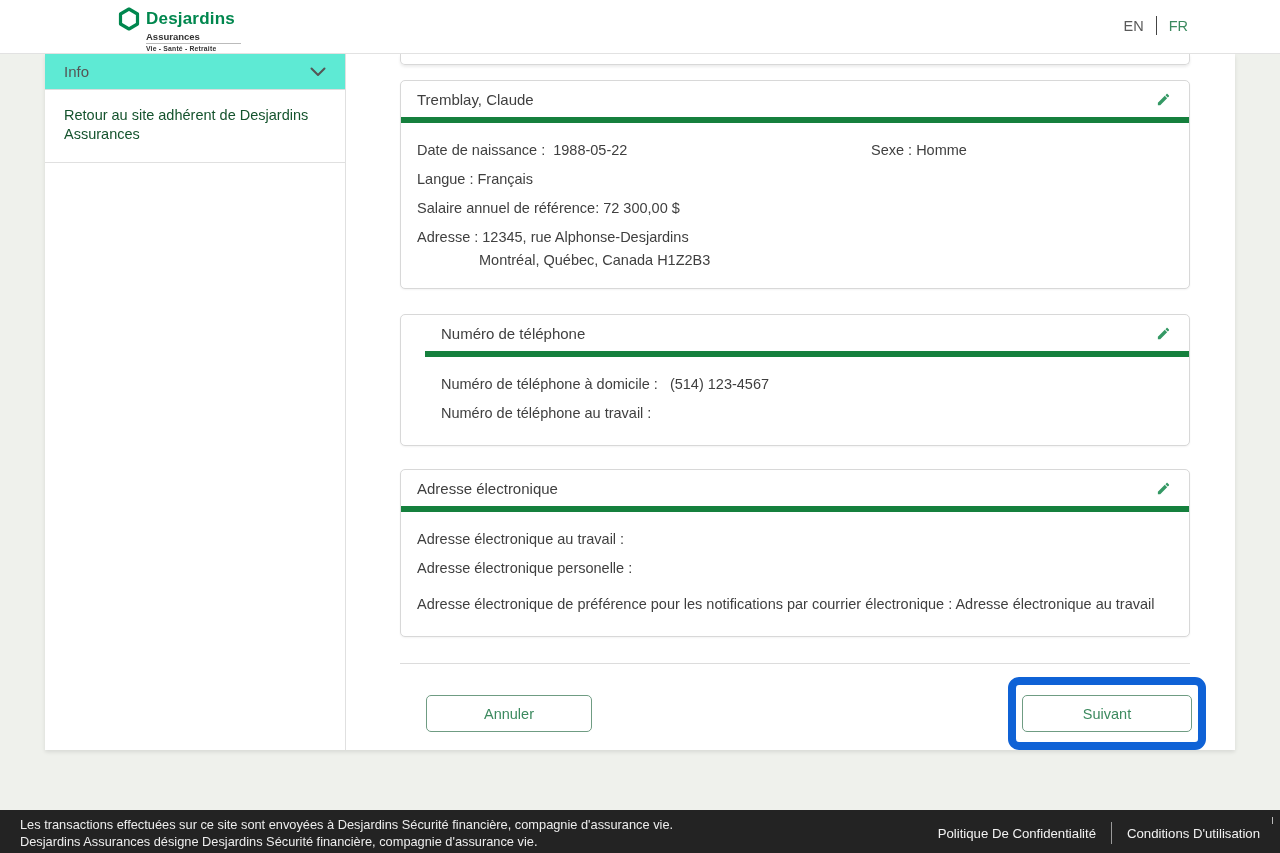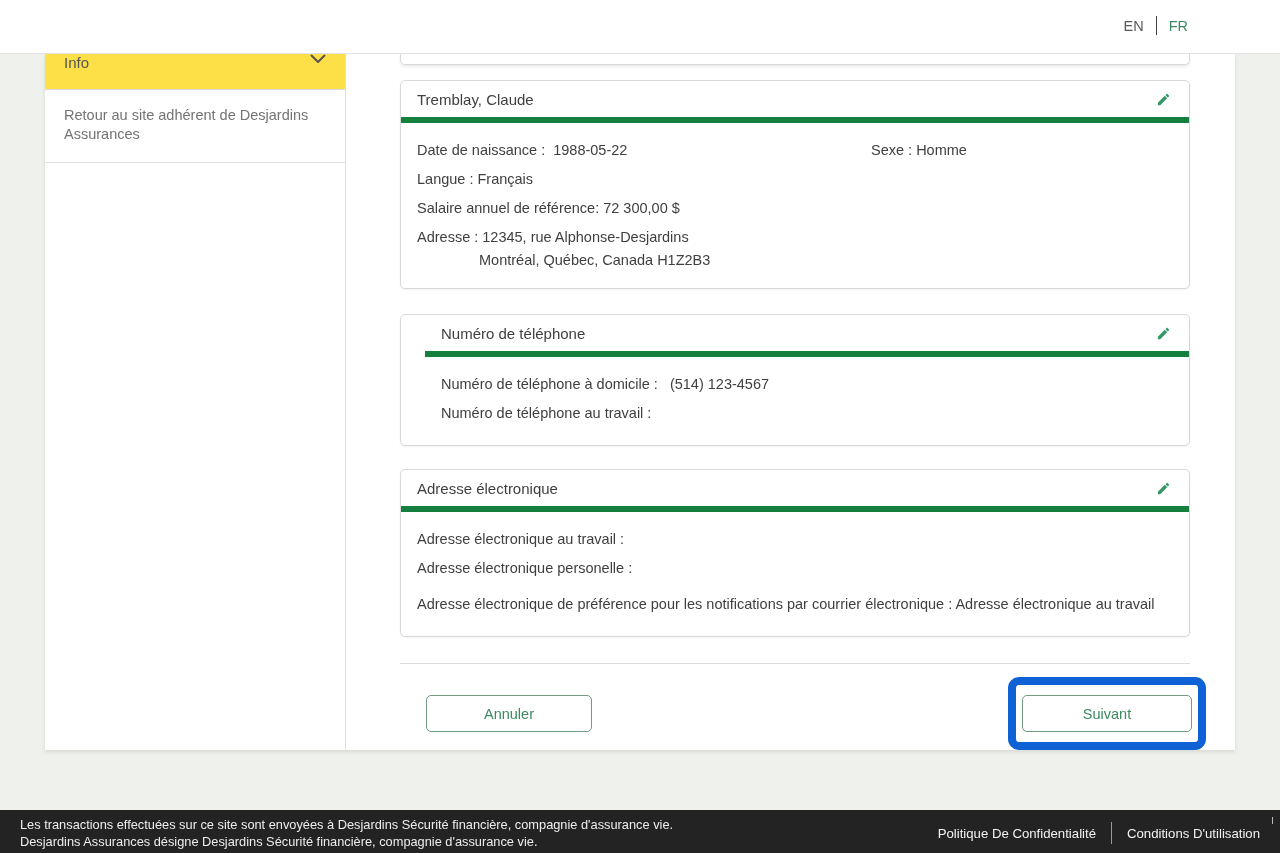--- a/index.html
+++ b/index.html
@@ -27,26 +27,26 @@
   .lang-sep { width:1px; height:19px; background:#444; }
   .lang-fr { color:#3c8a5f; cursor:pointer; }
 
   
   .main-panel {
     position:absolute; top:54px; left:45px; width:1190px; height:696px;
     background:#fff; display:flex; box-shadow:0 2px 4px rgba(0,0,0,.10);
   }
   .sidebar { width:301px; border-right:1px solid #e0e0e0; flex-shrink:0; }
   .info-row {
-    height:36px; background:#fde047; border-bottom:1px solid #dcdcdc;
-    display:flex; align-items:flex-start; justify-content:space-between;
-    padding:0 19px; font-size:15px; color:#555; cursor:pointer;
+    height:36px; background:#5eead4; border-bottom:1px solid #dcdcdc;
+    display:flex; align-items:center; justify-content:space-between;
+    padding:10px 19px; font-size:15px; color:#555; cursor:pointer;
   }
   .back-row { padding:16px 24px 19px 19px; border-bottom:1px solid #e0e0e0; }
-  .back-link { color:#737373; font-size:14.5px; line-height:1.28; cursor:pointer; }
+  .back-link { color:#14532d; font-size:14.5px; line-height:1.28; cursor:pointer; }
 
   .content { flex:1; padding:0 45px 0 54px; position:relative; }
 
   .partial-card {
     height:11px; border:1px solid #d8d8d8; border-top:none;
     border-radius:0 0 5px 5px; box-shadow:0 2px 3px rgba(0,0,0,.08);
   }
   .card {
     border:1px solid #d8d8d8; border-radius:5px; background:#fff;
     box-shadow:0 1px 2px rgba(0,0,0,.05);
@@ -89,20 +89,34 @@
   .footer-text { font-size:12.8px; line-height:16.8px; max-width:810px; }
   .footer-links { display:flex; align-items:center; margin-top:4px; height:24px; font-size:13.2px; position:relative; }
   .footer-link { color:#f2f2f2; cursor:pointer; white-space:nowrap; }
   .footer-link-sep { width:1px; height:22px; background:#9a9a9a; margin:0 15px; }
   .footer-tick { position:absolute; right:-13px; top:-4px; width:1px; height:7px; background:#bbb; }
 </style>
 </head>
 <body>
 
 <div class="header">
+  <div class="logo">
+    <div class="logo-top">
+      <span style="display:flex;">
+        <svg width="22" height="24" viewBox="0 0 22 24">
+          <polygon points="11,2 19.5,7 19.5,17 11,22 2.5,17 2.5,7" fill="none" stroke="#00874e" stroke-width="3.2" stroke-linejoin="round"></polygon>
+        </svg>
+      </span>
+      <span class="logo-brand">Desjardins</span>
+    </div>
+    <div class="logo-sub-block">
+      <div class="logo-sub">Assurances</div>
+      <div class="logo-tagline">Vie - Santé - Retraite</div>
+    </div>
+  </div>
   <div class="lang">
     <span class="lang-en">EN</span>
     <span class="lang-sep"></span>
     <span class="lang-fr">FR</span>
   </div>
 </div>
 
 <div class="main-panel">
 
   <div class="sidebar">

